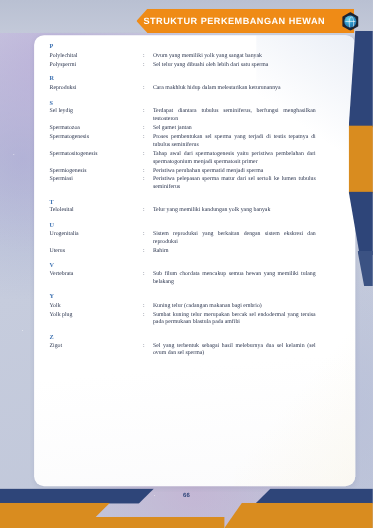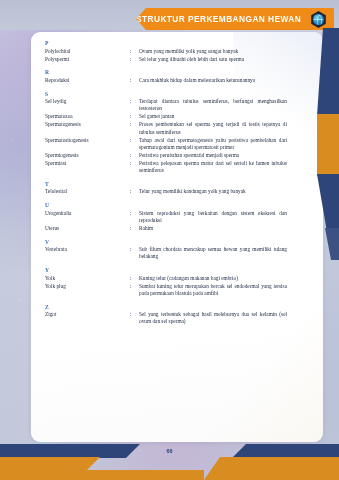--- a/index.html
+++ b/index.html
@@ -26,21 +26,21 @@
   #top-band {
     position:absolute; left:0; top:0; width:339px; height:30px;
     background:linear-gradient(180deg,#b9c0d2 0%,#c3c9d9 100%);
   }
 
   
   #header-banner {
     position:absolute; left:124px; top:8px; width:198px; height:22px;
     background:#ef8b16;
     clip-path:polygon(10px 0, 198px 0, 198px 22px, 10px 22px, 0 11px);
-    display:flex; align-items:center; margin-left:12px;
+    display:flex; align-items:center; justify-content:center;
   }
   #header-title {
     color:#ffffff; font-family:"Liberation Sans", sans-serif;
     font-weight:bold; font-size:8.3px; letter-spacing:.45px;
     padding-right:20px; white-space:nowrap;
   }
   #header-badge {
     position:absolute; left:310px; top:11px; width:17px; height:17px;
     background:#1d2433;
     clip-path:polygon(50% 0,93% 25%,93% 75%,50% 100%,7% 75%,7% 25%);

